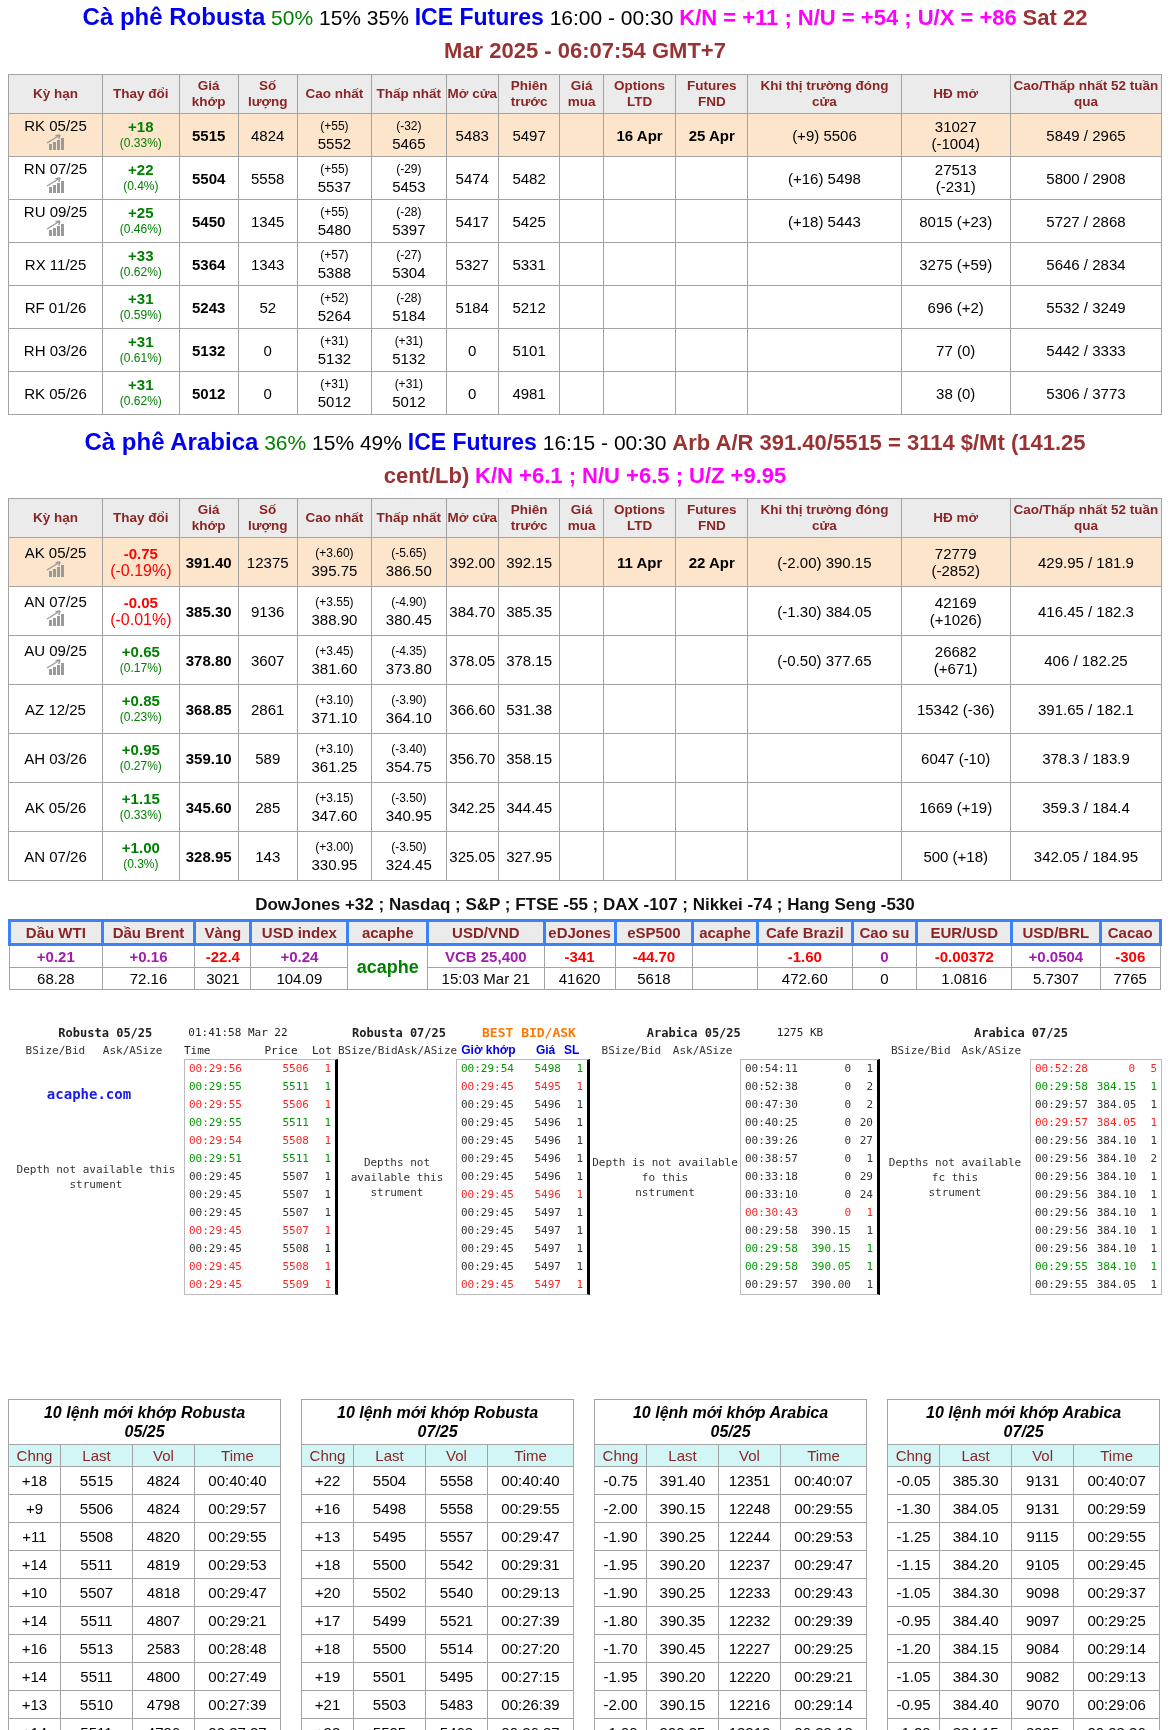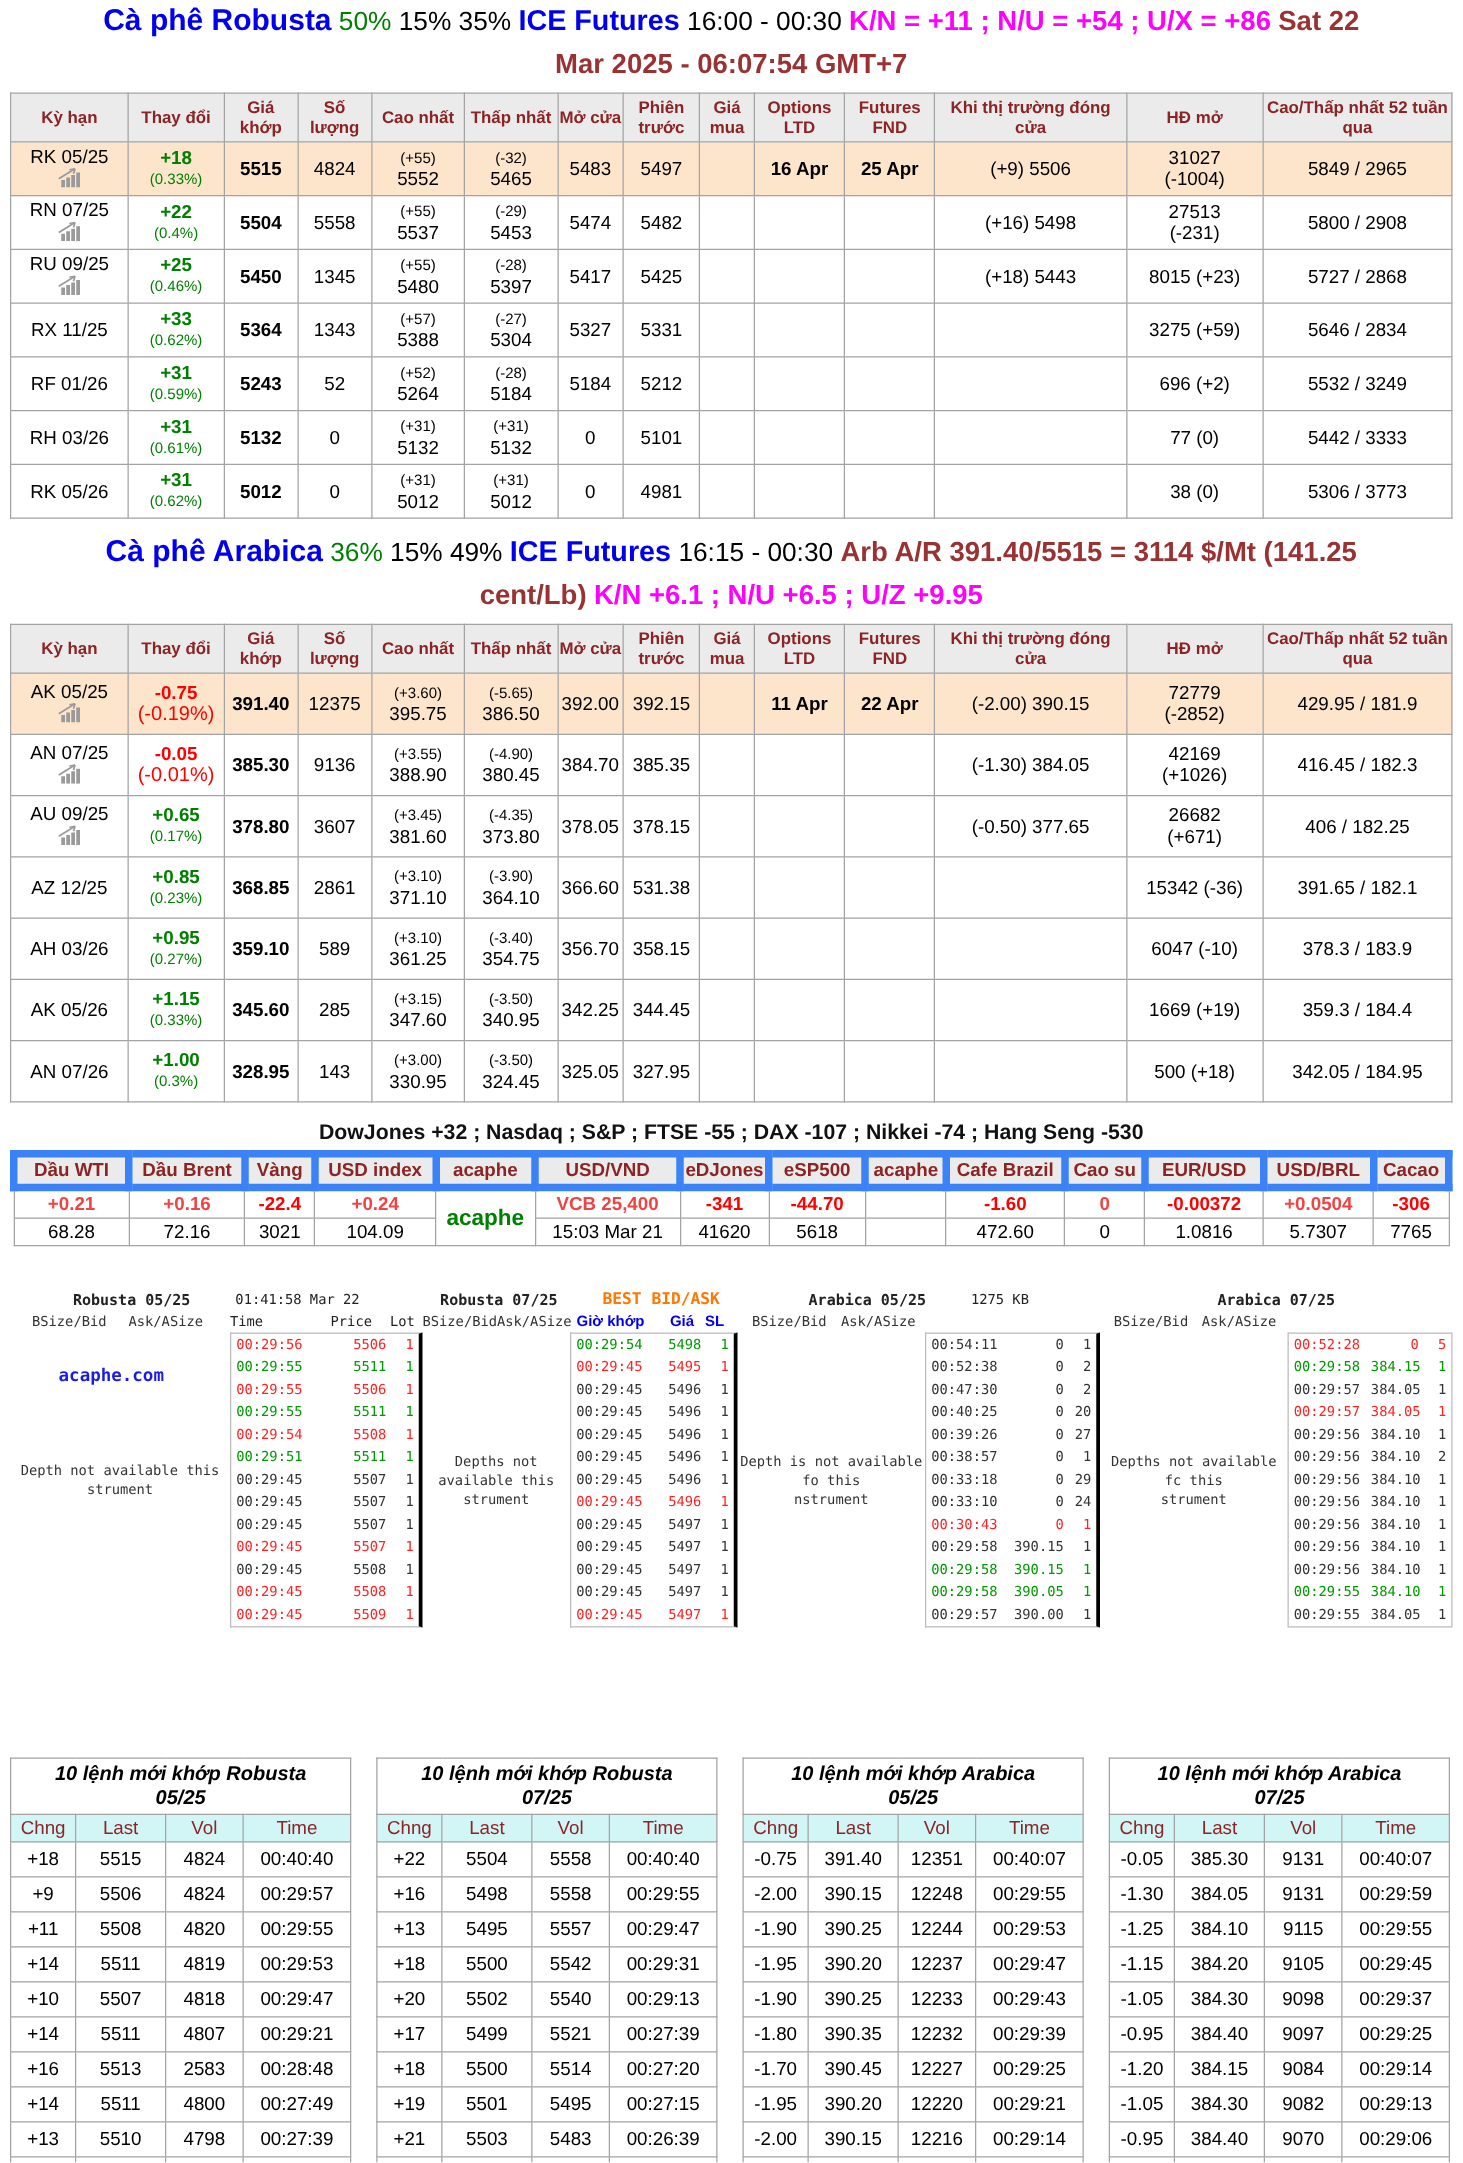--- a/index.html
+++ b/index.html
@@ -30,23 +30,23 @@
   .pct-r{color:#FF0000;font-size:16px;}
   .lastp{font-weight:bold;font-size:15px;}
   .num{font-size:15px;}
   .small{font-size:12px;}
   .bld{font-weight:bold;}
   .r44 td{height:44px;}
   .r40 td{height:38px;}
   
   table.idx{border-collapse:collapse;table-layout:fixed;width:1154px;margin:4px auto 0;
             text-align:center;font-size:15px;}
-  table.idx th{background:#EBEBEB;color:#8B2525;font-weight:bold;border:6px solid #3b82f6;padding:2px 1px;}
+  table.idx th{background:#EBEBEB;color:#8B2525;font-weight:bold;border:3px solid #3b82f6;padding:2px 1px;}
   table.idx td{border:1px solid #A3A3A3;padding:1px 2px;line-height:19px;}
-  .iv-g{color:#ef4444;font-weight:bold;}
+  .iv-g{color:#a21caf;font-weight:bold;}
   .iv-r{color:#FF0000;font-weight:bold;}
   .acaphe-big{color:#008000;font-weight:bold;font-size:18px;}
   
   .depth{display:flex;width:1154px;margin:34px auto 0;font-family:"DejaVu Sans Mono",monospace;
          font-size:11px;color:#222;}
   .dpanel{flex:none;}
   .dp-head{display:flex;justify-content:center;gap:36px;height:18px;line-height:18px;}
   .dp-title{font-weight:bold;font-size:12px;}
   .dp-meta{font-size:11px;}
   .dp-meta.orange{color:#FF7700;font-weight:bold;font-size:13px;}

